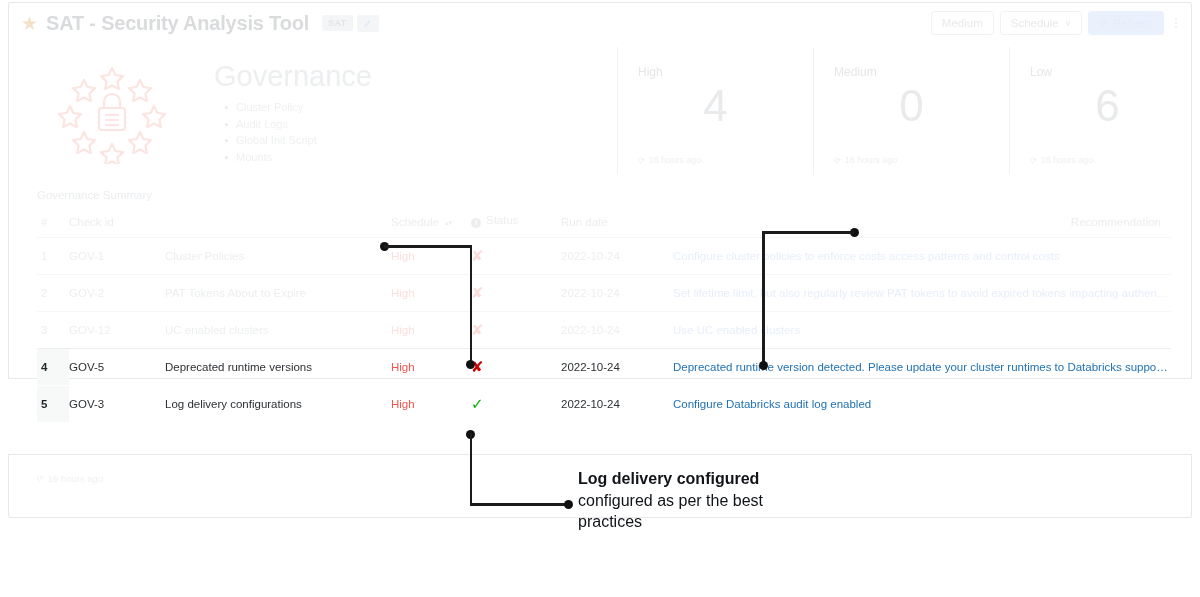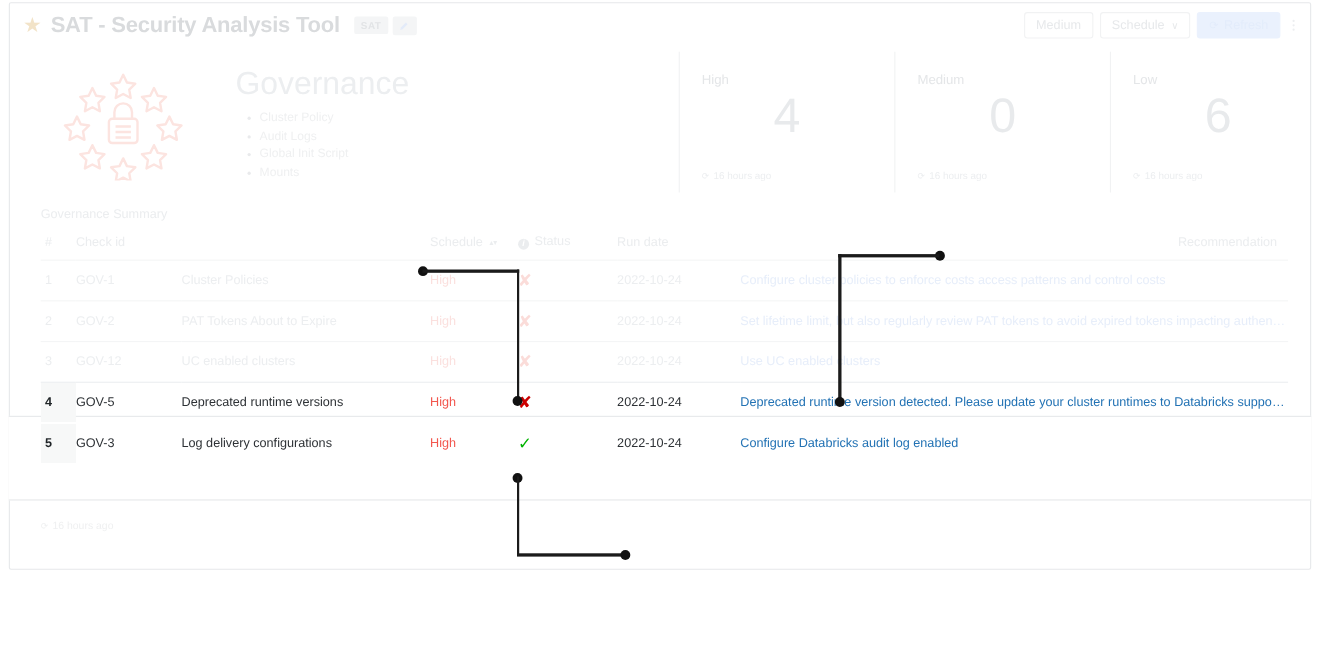--- a/index.html
+++ b/index.html
@@ -382,15 +382,18 @@
 
   <div class="leader" style="left:0;top:0;">
     <div class="dot" style="left:466px;top:430px;"></div>
     <div class="seg" style="left:469.5px;top:433px;width:2.5px;height:72px;"></div>
     <div class="seg" style="left:469.5px;top:503px;width:100px;height:2.5px;"></div>
     <div class="dot" style="left:564px;top:500px;"></div>
   </div>
 
 
 
+  <div class="note" id="note-logdelivery">
+    <b>Log delivery configured</b><span>  configured as per the best practices</span>
+  </div>
 </div>
 
 <div class="rowband" style="top: 377.5px; height: 75px;"></div>
 
 </body></html>

